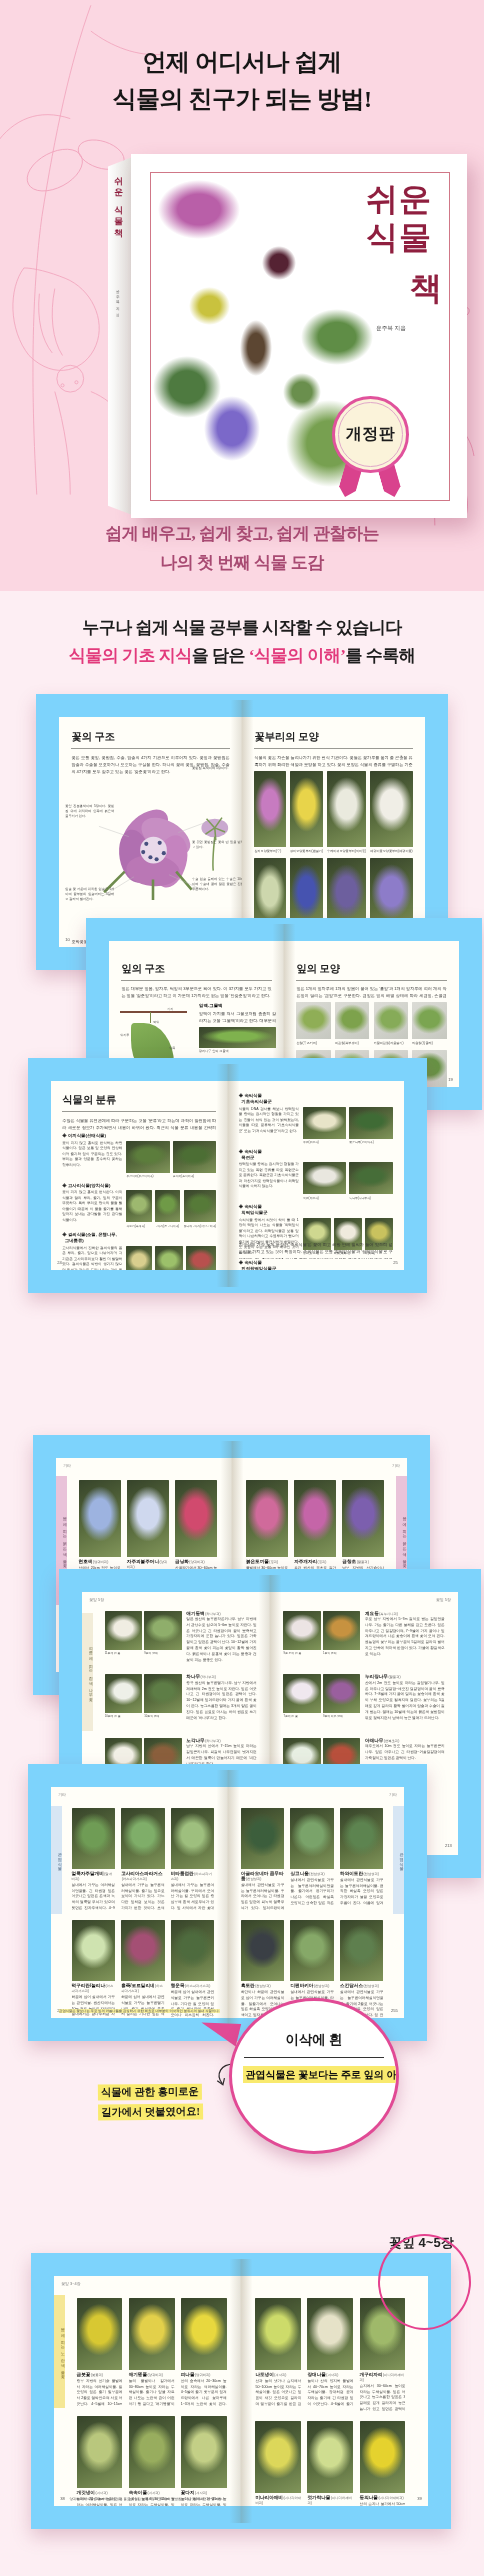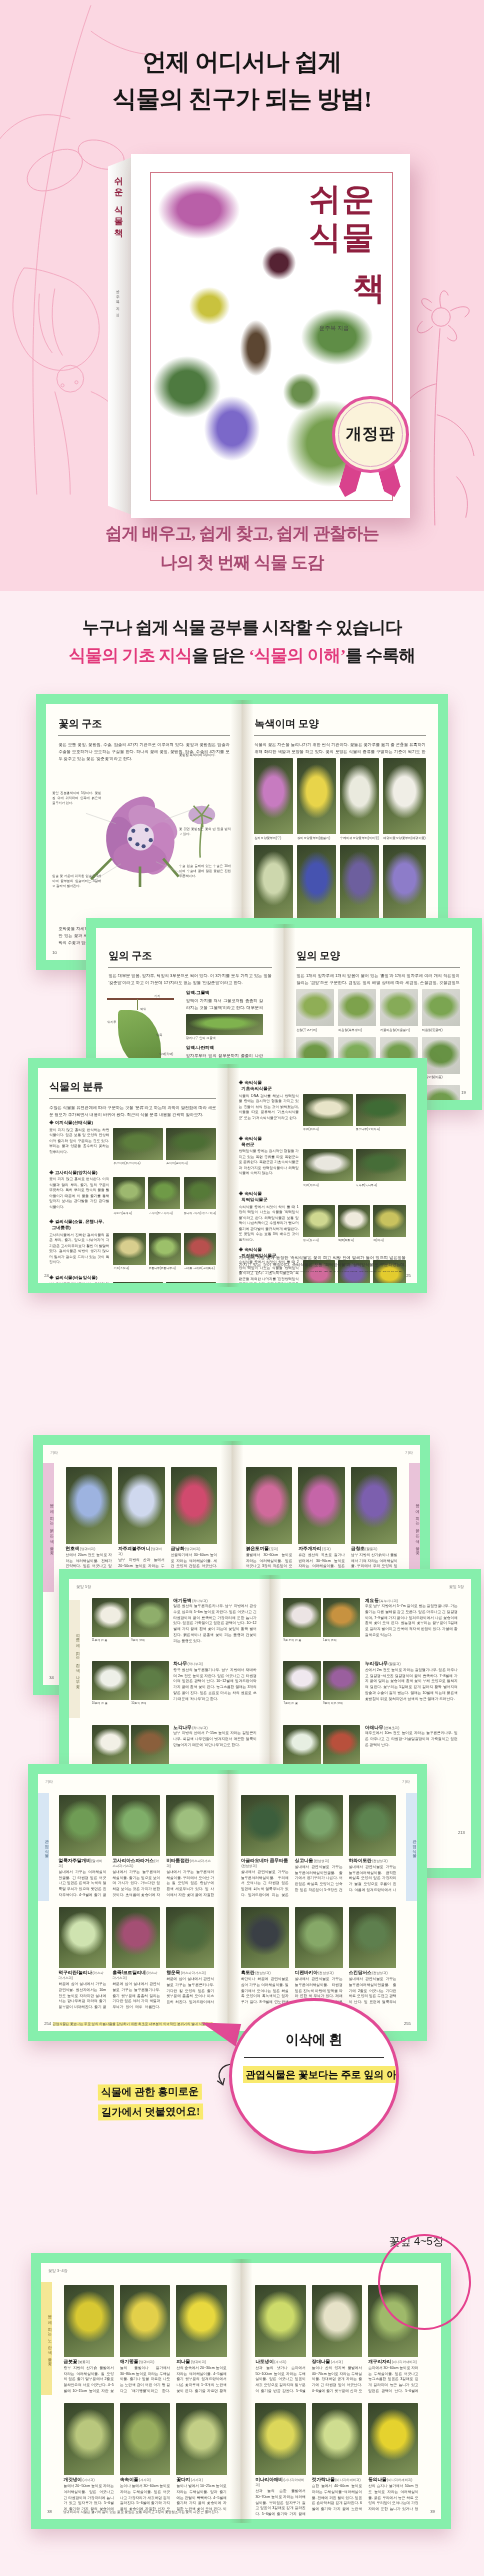--- a/index.html
+++ b/index.html
@@ -6,36 +6,36 @@
   body{background:#fff}
   .page{position:relative;width:484px;height:3583px;background:#fdeef3;font-family:"Liberation Sans",sans-serif;overflow:hidden}
   .abs{position:absolute}
   
   .sect-hero{position:absolute;left:0;top:0;width:484px;height:591px;background:#fbd7e2}
   .hero-title{position:absolute;left:0;top:44px;width:484px;text-align:center;font-family:"Liberation Serif",serif;font-weight:700;font-size:24px;color:#161616;line-height:1.55;letter-spacing:-0.5px}
   .book3d{position:absolute;left:108px;top:154px;width:301px;height:364px}
   .spine{position:absolute;left:0;top:3.6px;width:23px;height:357px;background:linear-gradient(90deg,#fff,#e2e1dc);clip-path:polygon(0 2.5%,100% 0,100% 100%,0 97.5%);box-shadow:-2.1px 4.1px 9.3px rgba(140,60,90,.25)}
   .spine-t{position:absolute;left:5.2px;top:12.4px;writing-mode:vertical-rl;font-family:"Liberation Serif",serif;font-weight:700;font-size:8.8px;color:#8f1f3f;letter-spacing:3.1px}
   .spine-a{position:absolute;left:7.7px;top:129px;writing-mode:vertical-rl;font-size:3.6px;color:#555;letter-spacing:1.5px}
-  .cover{position:absolute;left:23px;top:0;width:279px;height:364px;background:#fff;box-shadow:7.2px 11.3px 20.6px rgba(150,60,95,.32)}
+  .cover{position:absolute;left:23px;top:0;width:336px;height:364px;background:#fff;box-shadow:7.2px 11.3px 20.6px rgba(150,60,95,.32)}
   .cover-frame{position:absolute;left:18.5px;top:17.5px;right:17.5px;bottom:17.5px;border:0.8px solid #c0495f;opacity:.75}
   .cover-title{position:absolute;right:24px;top:27px;width:77px;text-align:left;font-family:"Liberation Serif",serif;font-weight:700;font-size:32px;line-height:1.18;color:#8f1f3f;letter-spacing:1px}
   .cover-title .tail{display:block;text-align:right;margin-top:13.4px}
   .cover-author{position:absolute;right:61px;top:170px;font-size:5.7px;color:#444;line-height:1.7;text-align:right}
   .blob{position:absolute;border-radius:50%}
   .badge{position:absolute;left:332px;top:396px;width:77px;height:77px;border-radius:50%;background:#fbf3da;border:3.1px solid #e0529c;z-index:3;display:flex;align-items:center;justify-content:center}
   .badge-in{position:absolute;inset:3.1px;border:0.5px solid #e0a7c9;border-radius:50%}
   .badge-t{font-weight:700;font-size:16px;color:#1c1c1c;letter-spacing:0.5px}
   .rib{position:absolute;width:17.5px;height:49px;background:#d9428d;clip-path:polygon(0 0,100% 0,100% 82%,50% 100%,0 82%);z-index:2}
   .tagline{position:absolute;left:0;top:520px;width:484px;text-align:center;font-family:"Liberation Serif",serif;font-weight:700;font-size:17px;color:#a84a72;line-height:1.7;letter-spacing:-0.5px}
   
   .hd{position:absolute;left:0;width:484px;text-align:center;font-family:"Liberation Serif",serif;font-weight:700;font-size:17px;color:#1d1d1d;letter-spacing:-0.5px;line-height:1.65}
   .mag{color:#e23a7c}
   
-  .spread{position:absolute;background:#86efac;box-shadow:0 8.2px 17.5px rgba(150,70,100,.28);display:flex;padding:10px}
+  .spread{position:absolute;background:#7dd3fc;box-shadow:0 8.2px 17.5px rgba(150,70,100,.28);display:flex;padding:23px}
   .spread::after{content:"";position:absolute;top:6.2px;bottom:6.2px;left:50%;width:23px;transform:translateX(-50%);background:linear-gradient(90deg,rgba(0,0,0,0),rgba(100,85,55,.16) 46%,rgba(120,100,65,.26) 50%,rgba(0,0,0,0));pointer-events:none;z-index:5}
   .pg{flex:1;background:#fffef8;position:relative;overflow:hidden;padding:13.4px 12.4px}
   .ptitle{font-family:"Liberation Serif",serif;font-size:10.3px;font-weight:700;color:#222}
   .prule{height:0.5px;background:#9a9a94;margin:4.1px 0 4.6px}
   .pintro{font-size:4.1px;line-height:1.75;color:#333;text-align:justify}
   .pghead{position:absolute;top:5.2px;font-size:3.9px;color:#777;z-index:4}
   .pgnum{position:absolute;bottom:4.6px;font-size:4.1px;color:#555;z-index:4}
   .tab{position:absolute;width:11.3px;writing-mode:vertical-rl;font-size:4.1px;letter-spacing:1px;color:#6b4a60;text-align:center;padding:6.2px 0;z-index:4}
   .ph{width:100%;border-radius:0.5px}
   .entry-grid{display:grid;grid-template-columns:repeat(3,1fr);gap:8.2px 6.2px;margin-top:4.1px}
@@ -191,21 +191,21 @@
       </svg>
       <div class="ann" style="left:6.2px;top:87px">꽃잎 진분홍색이며 5장이다. 꽃받침 위에 위치하며 안쪽에 붉은색 줄무늬가 있다.</div>
       <div class="ann" style="left:133px;top:49px;width:52px">꽃받침 녹색이며 5장이다.</div>
       <div class="ann" style="left:133px;top:123px;width:52px">꽃 뒷면 꽃받침은 꽃의 맨 밑을 받치고 있다.</div>
       <div class="ann" style="left:133px;top:160px;width:52px">수술 암술 둘레에 있는 수술은 10개이며 수술대 끝에 달린 꽃밥은 진한 푸른색이다.</div>
       <div class="ann" style="left:6.2px;top:170px">암술 꽃 가운데 위치한 암술은 1개이며 끝부분의 암술머리는 5갈래로 갈라져 벌어진다.</div>
       <div class="pintro" style="position:absolute;left:12.4px;top:221px;width:77px;height:36px">호박꽃을 자세히 관찰해 보면 노란색 수술만 있는 꽃과 씨방이 있는 꽃이 있는데 호박의 수꽃과 암꽃도 마찬가지로 구분된다.</div>
       <div class="pgnum" style="left:6.2px">10</div>
     </div>
     <div class="pg">
-      <div class="ptitle">녹색이며 모양</div>
+      <div class="ptitle">꽃부리의 모양</div>
       <div class="prule"></div>
       <div class="pintro" style="height:14.4px;overflow:hidden">식물의 꽃은 자손을 늘려나가기 위한 번식 기관이다. 꽃들은 꽃가루를 옮겨 줄 곤충을 유혹하기 위해 화려한 색깔과 모양을 하고 있다. 꽃의 모양은 식물의 종류를 구별하는 기준이 되기도 한다.</div>
       <div class="capgrid" style="--cph:76px">
     <div class="capcell">
             <div class="ph" style="background:radial-gradient(ellipse 60% 46% at 50% 44%, #c77bc0 0%, #c77bc0 42%, rgba(255,255,255,0) 78%), linear-gradient(155deg,#36432a,#5a6d3e 55%,#81955a)"></div>
       <div class="pcap">십자모양꽃부리(무)</div>
           </div>
     <div class="capcell">
             <div class="ph" style="background:radial-gradient(ellipse 60% 46% at 50% 44%, #e8d44a 0%, #e8d44a 42%, rgba(255,255,255,0) 78%), linear-gradient(155deg,#36432a,#5a6d3e 55%,#81955a)"></div>
       <div class="pcap">장미모양꽃부리(뱀딸기)</div>
@@ -769,21 +769,21 @@
   <svg class="lineart" style="left:210px;top:2060px" width="31" height="31" viewBox="0 0 60 60">
     <path d="M50 8 C20 6 10 28 24 46" fill="none" stroke="#2a2a2a" stroke-width="2.4"></path>
     <path d="M14 40 L25 48 L28 35" fill="none" stroke="#2a2a2a" stroke-width="2.4"></path>
   </svg>
   <div class="note">
     <span>식물에 관한 흥미로운</span><br>
     <span>길가에서 덧붙였어요!</span>
   </div>
 
 
-  <div class="abs" style="left:389px;top:2234px;font-size:11px;font-weight:400;color:#222;z-index:2">꽃잎 4~5장</div>
+  <div class="abs" style="left:389px;top:2234px;font-size:13px;font-weight:700;color:#222;z-index:2">꽃잎 4~5장</div>
 
   <div class="spread" id="s7" style="left:31px;top:2253px;width:420px;height:276px;z-index:1">
     <div class="pg" style="padding:17.5px 14.4px 11.3px">
       <div class="pghead" style="left:7.2px">꽃잎 3~4장</div>
       <div class="tab" style="left:0;top:18.5px;height:113px;background:#f5e795;color:#7a6a2a">봄에 피는 노란색 풀꽃</div>
       <div class="entry-grid" style="--phh:72px;--eth:29px;margin-left:8.2px">
     <div class="entry">
             <div class="ph" style="background:radial-gradient(ellipse 60% 46% at 50% 44%, #d8c832 0%, #d8c832 42%, rgba(255,255,255,0) 78%), linear-gradient(155deg,#36432a,#5a6d3e 55%,#81955a)"></div>
       <div class="ename">금붓꽃<span class="fam">(붓꽃과)</span></div>
       <div class="etext">중부 지방의 산기슭 풀밭에서 자라는 여러해살이풀. 칼 모양의 잎은 줄기 밑부분에서 2줄로 얼싸안으며 서로 어긋난다. 4~5월에 10~15cm 높이로 자란 꽃줄기 끝에 1개의 노란색 붓꽃이 위를 향해 핀다.</div>

